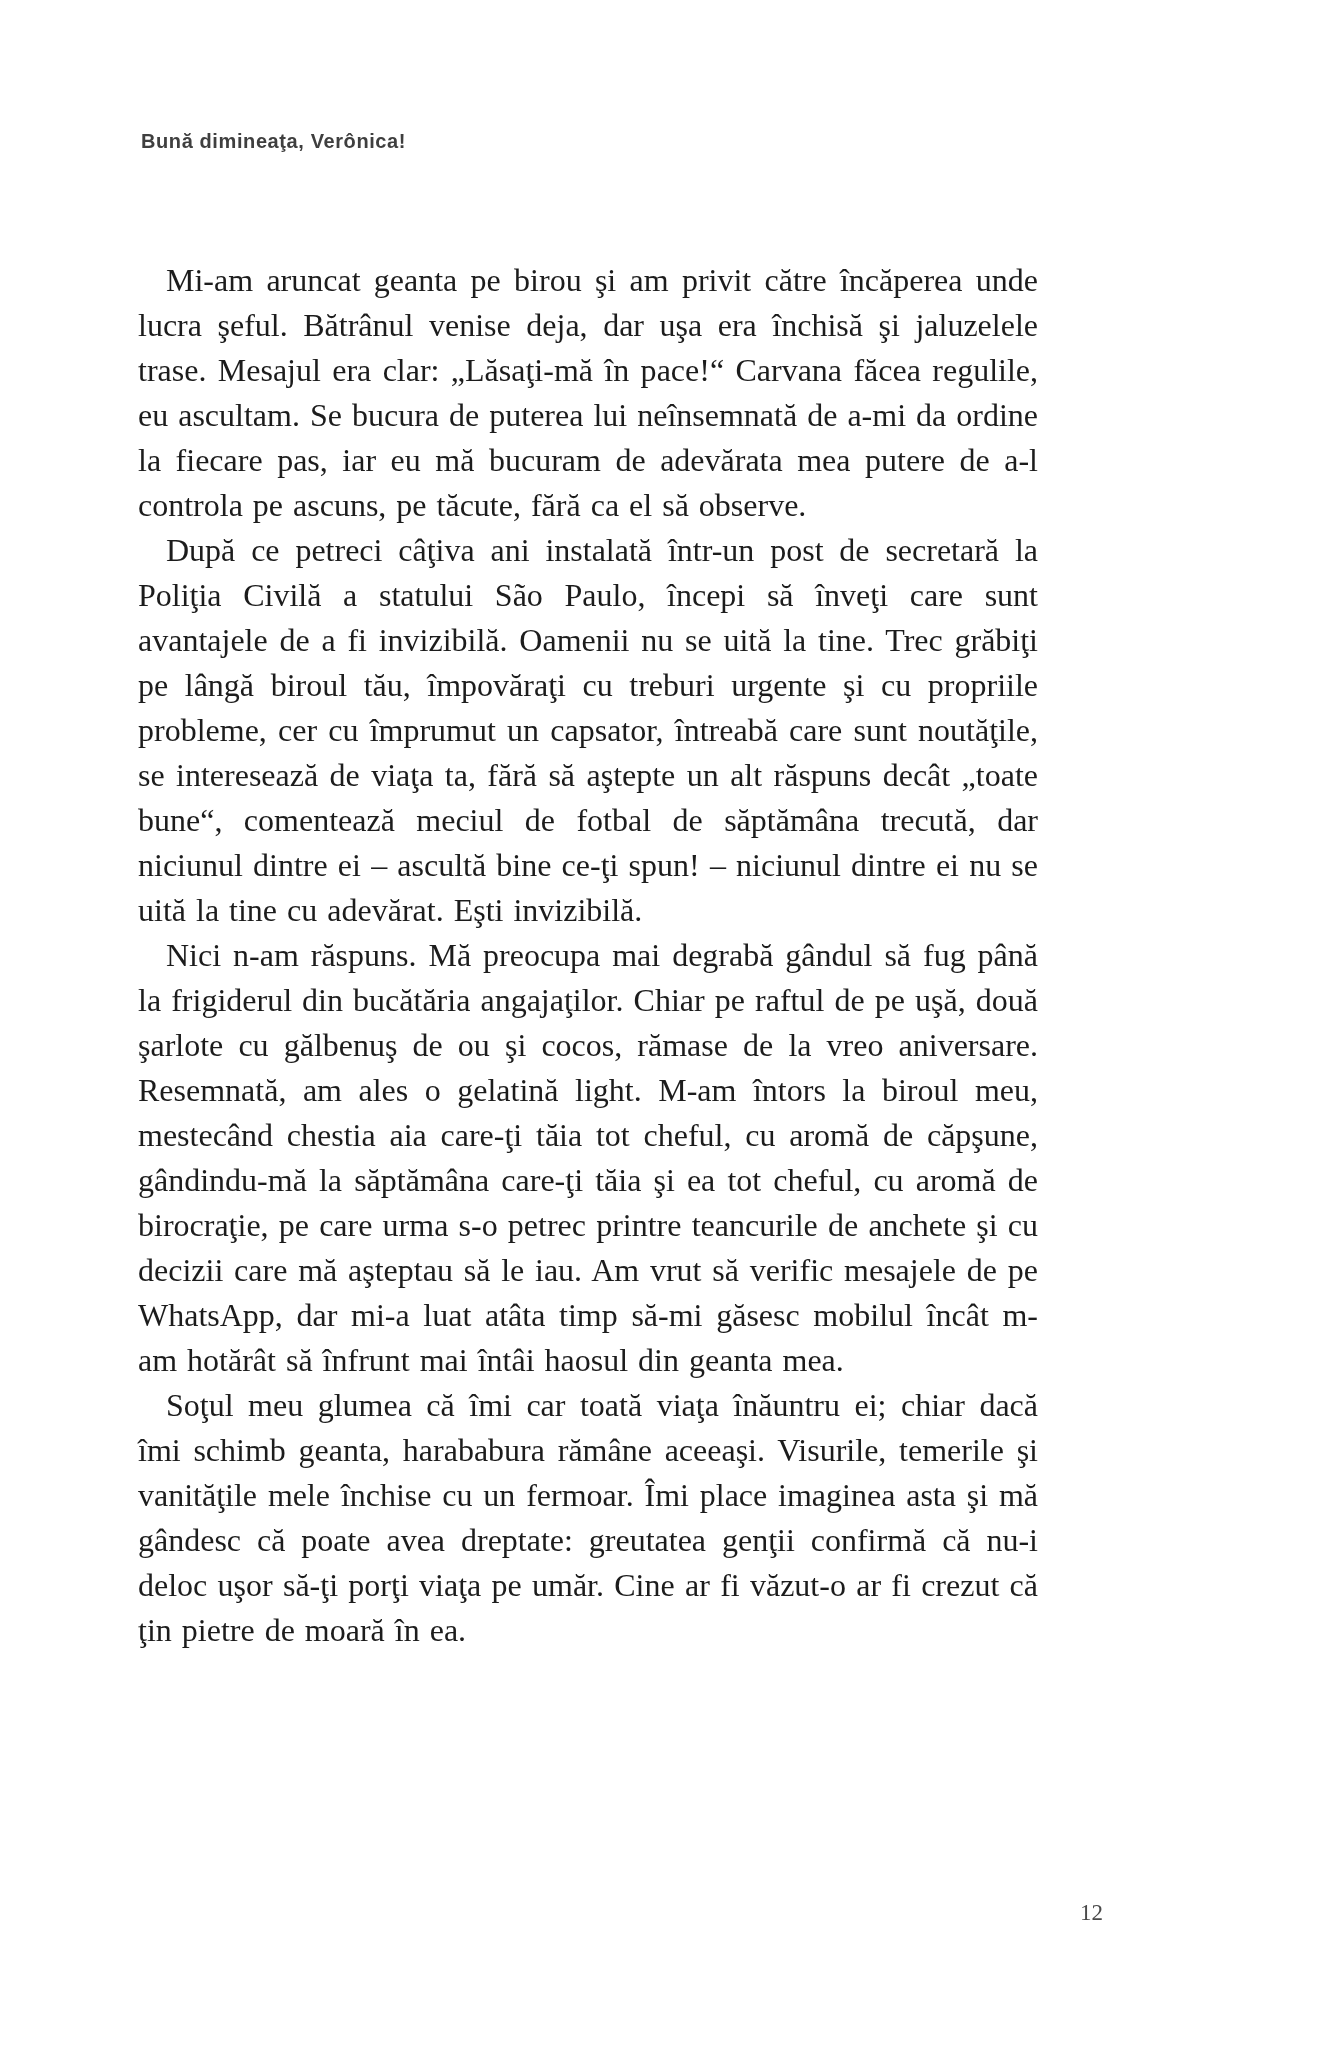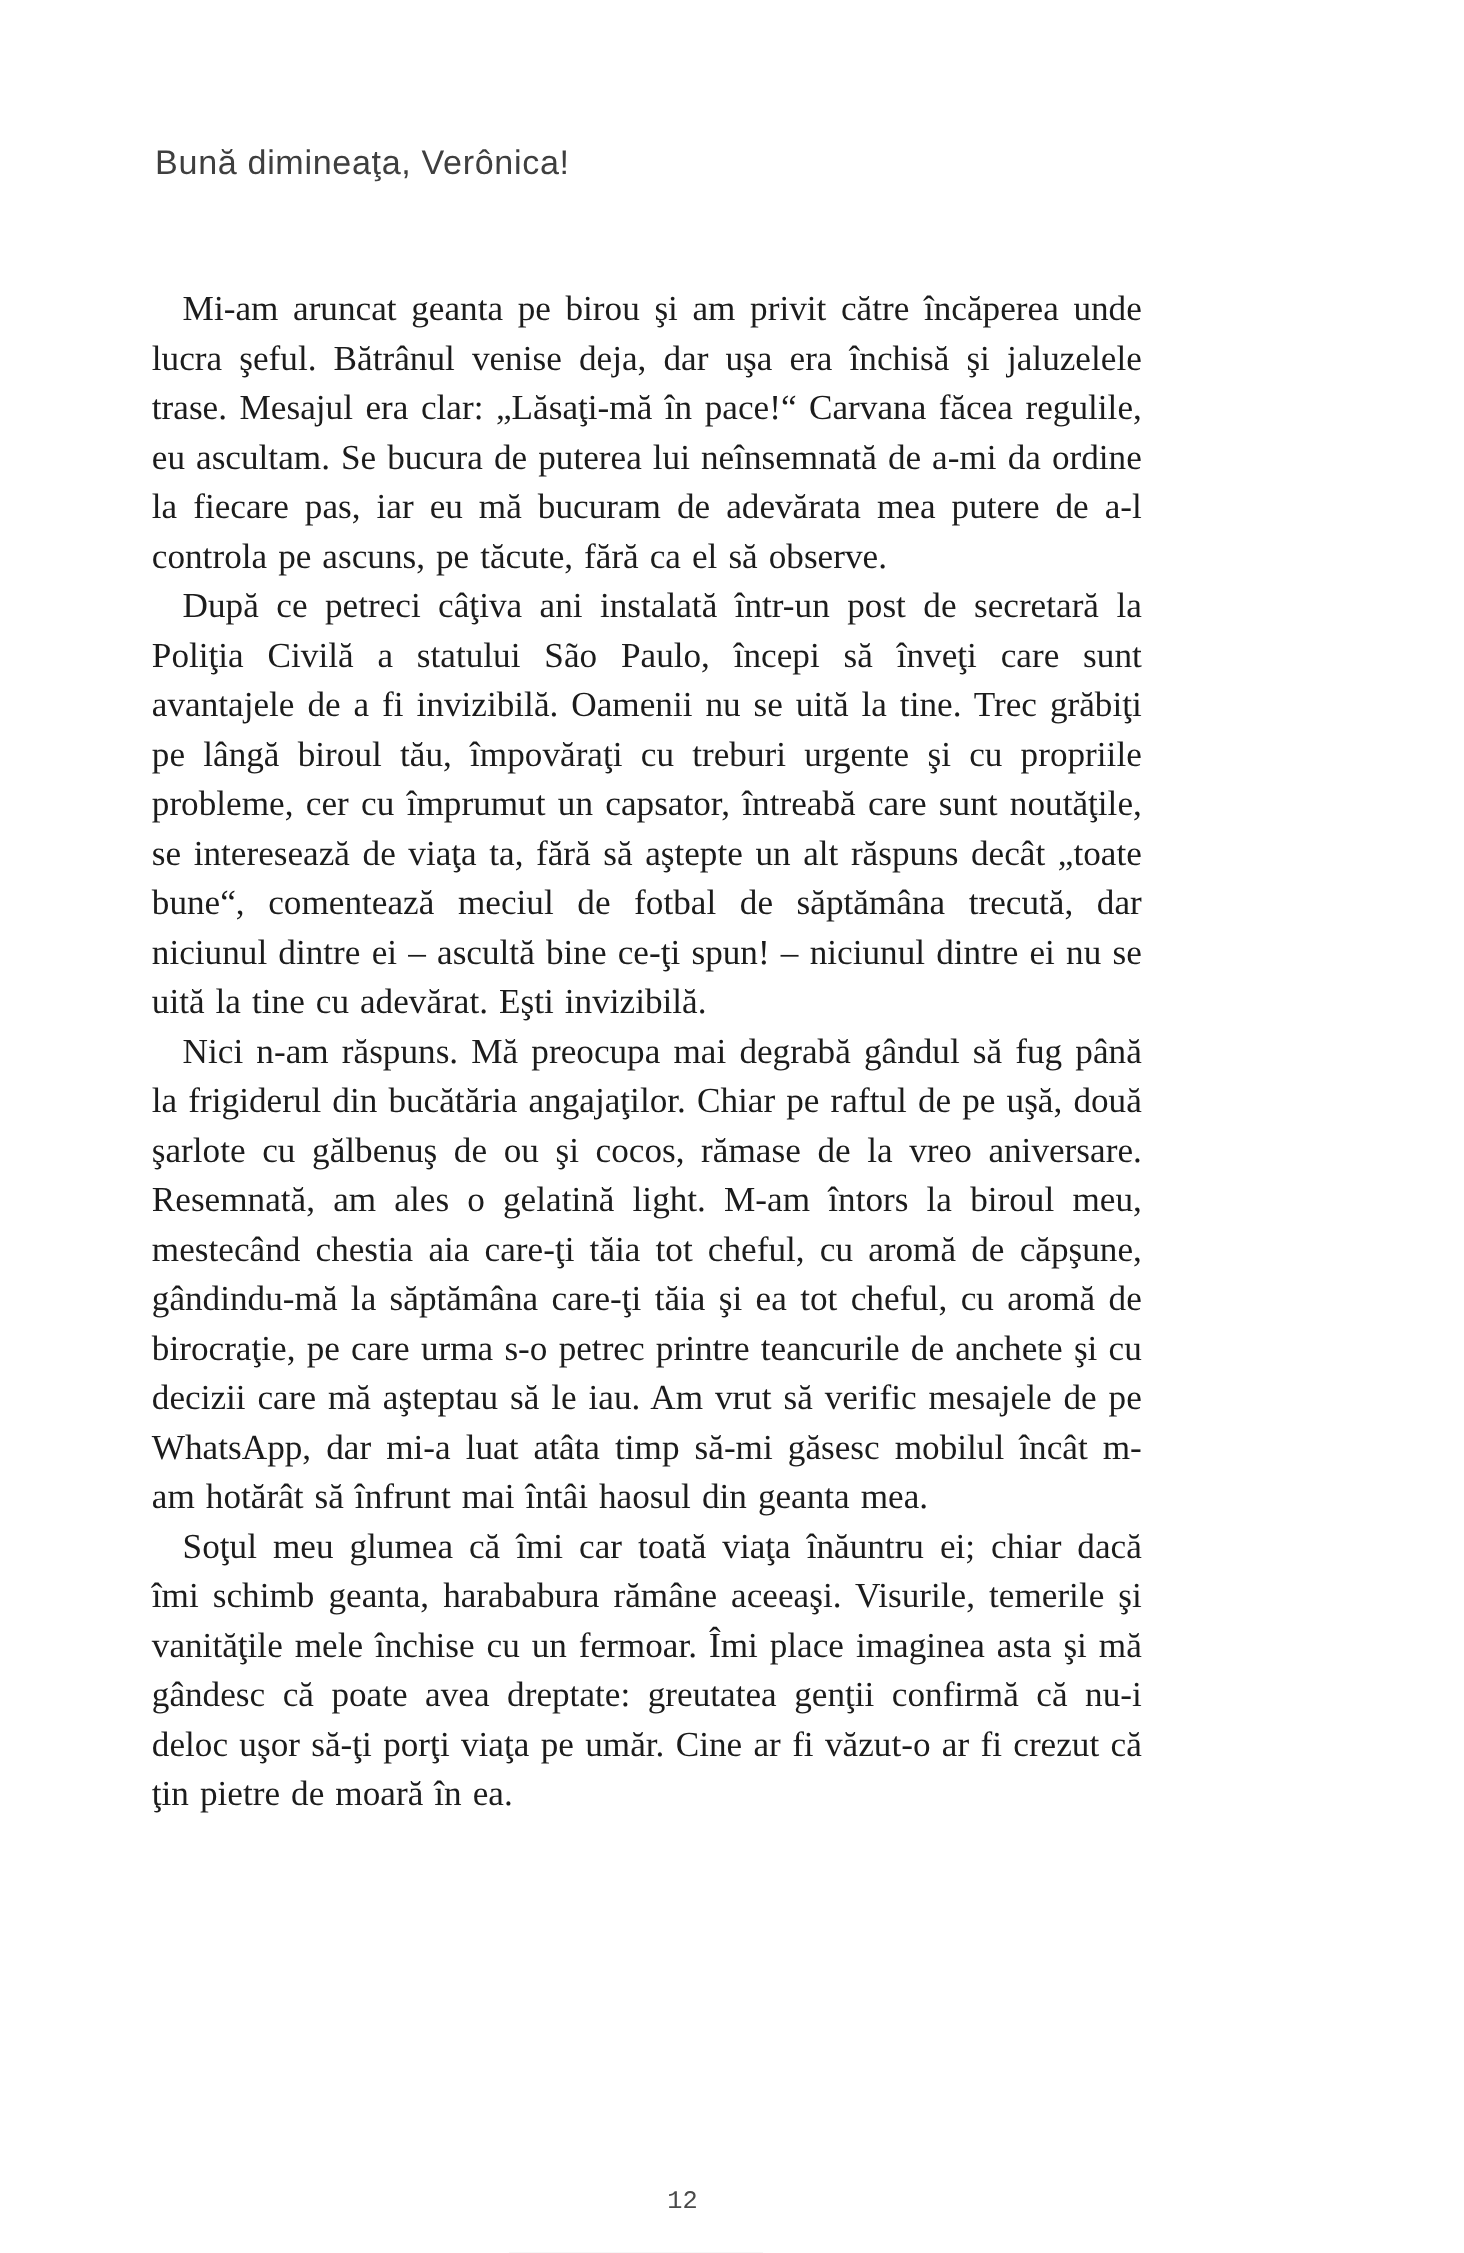--- a/index.html
+++ b/index.html
@@ -12,22 +12,22 @@
     width: 1331px;
     height: 2048px;
     background: #ffffff;
     overflow: hidden;
   }
   .running-header {
     position: absolute;
     left: 141px;
     top: 130px;
     font-family: "Liberation Sans", sans-serif;
-    font-weight: 400;
-    font-size: 31px;
+    font-weight: 700;
+    font-size: 20px;
     letter-spacing: 0.6px;
     color: #3f3f3f;
   }
   .text-block {
     position: absolute;
     left: 138px;
     top: 258px;
     width: 900px;
     font-family: "Liberation Serif", "DejaVu Serif", serif;
     font-size: 32px;
@@ -39,23 +39,23 @@
   .para {
     margin: 0;
     text-indent: 28px;
   }
   .italic {
   }
   .page-number {
     position: absolute;
     left: 138px;
     width: 965px;
-    top: 1988px;
-    text-align: center;
-    font-family: Liberation Mono, monospace;
+    top: 1900px;
+    text-align: right;
+    font-family: Liberation Serif, serif;
     font-size: 23px;
     color: #4a4a4a;
   }
 </style>
 </head>
 <body>
 
 <div class="page">
 
   <div class="running-header">Bună dimineaţa, Verônica!</div>

